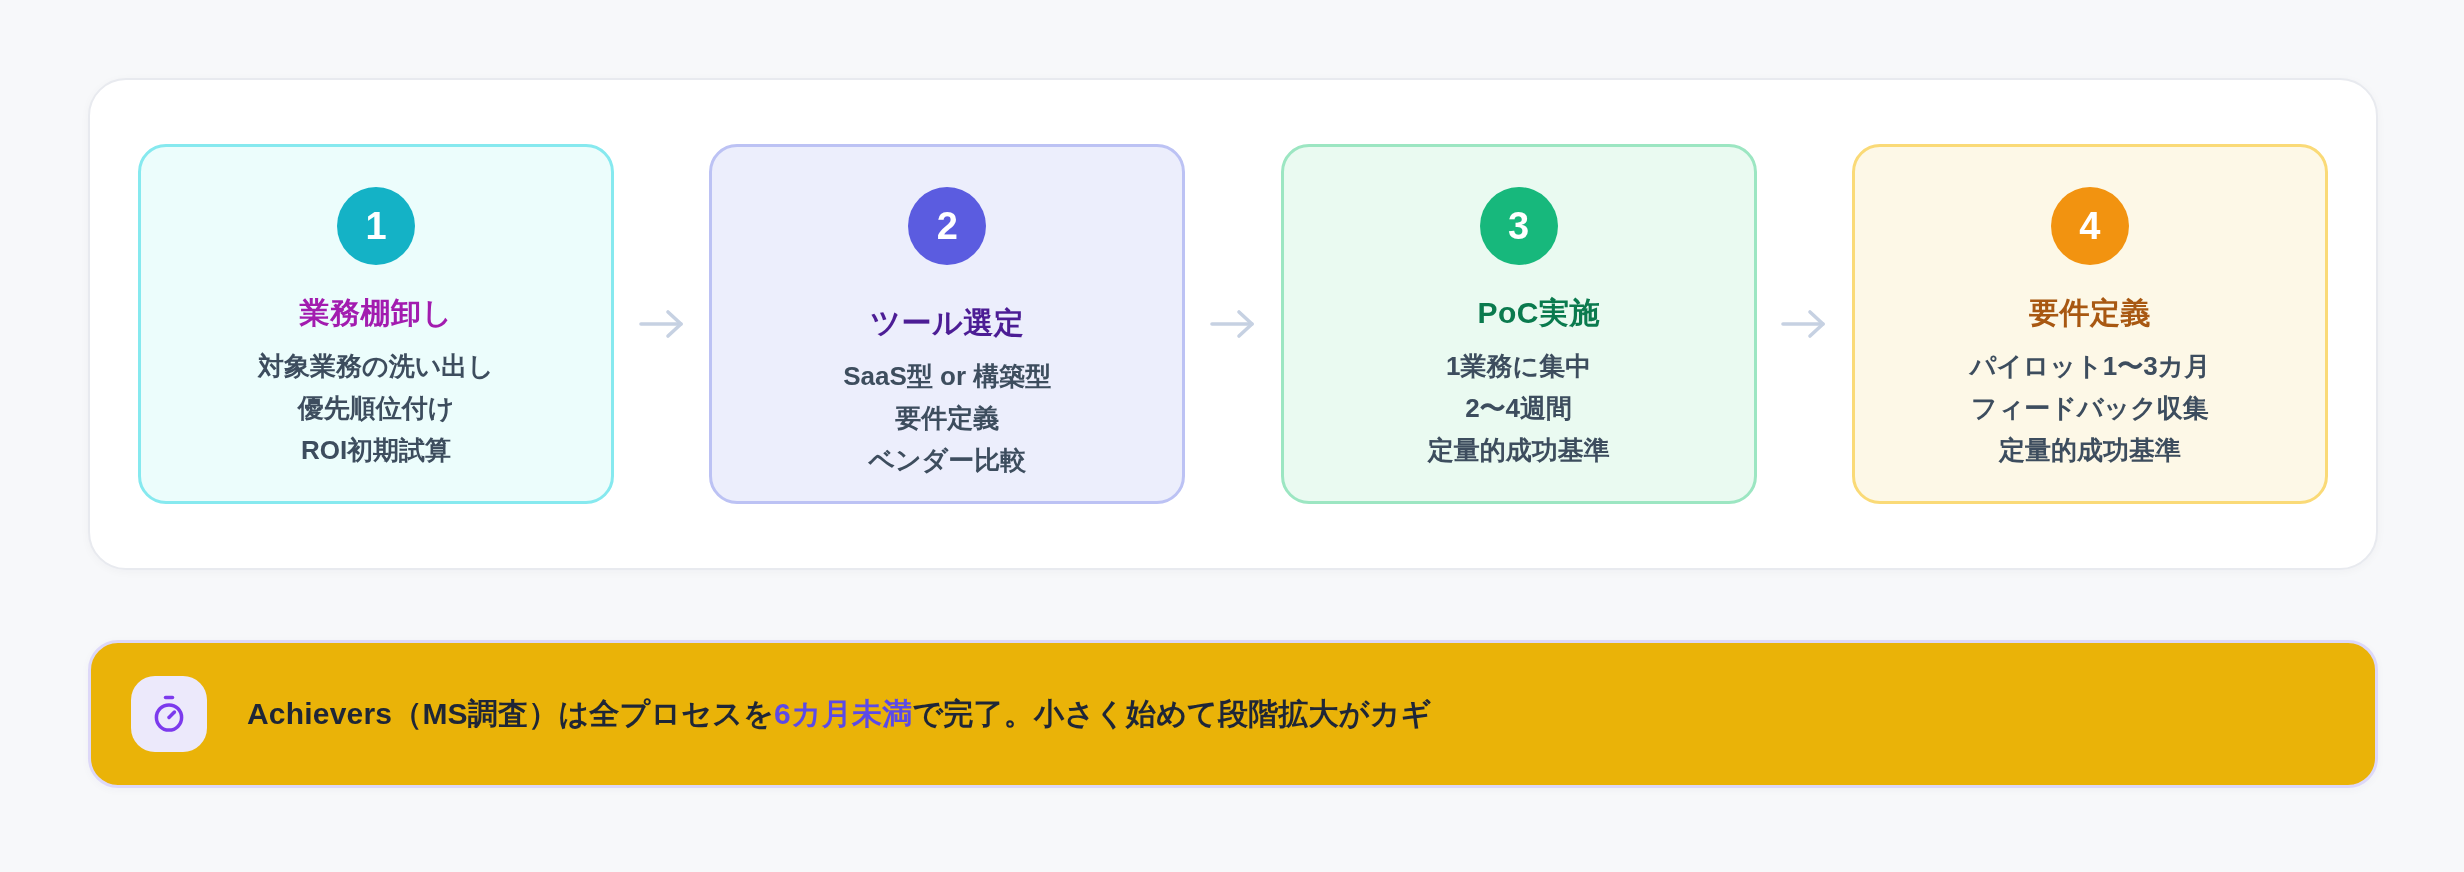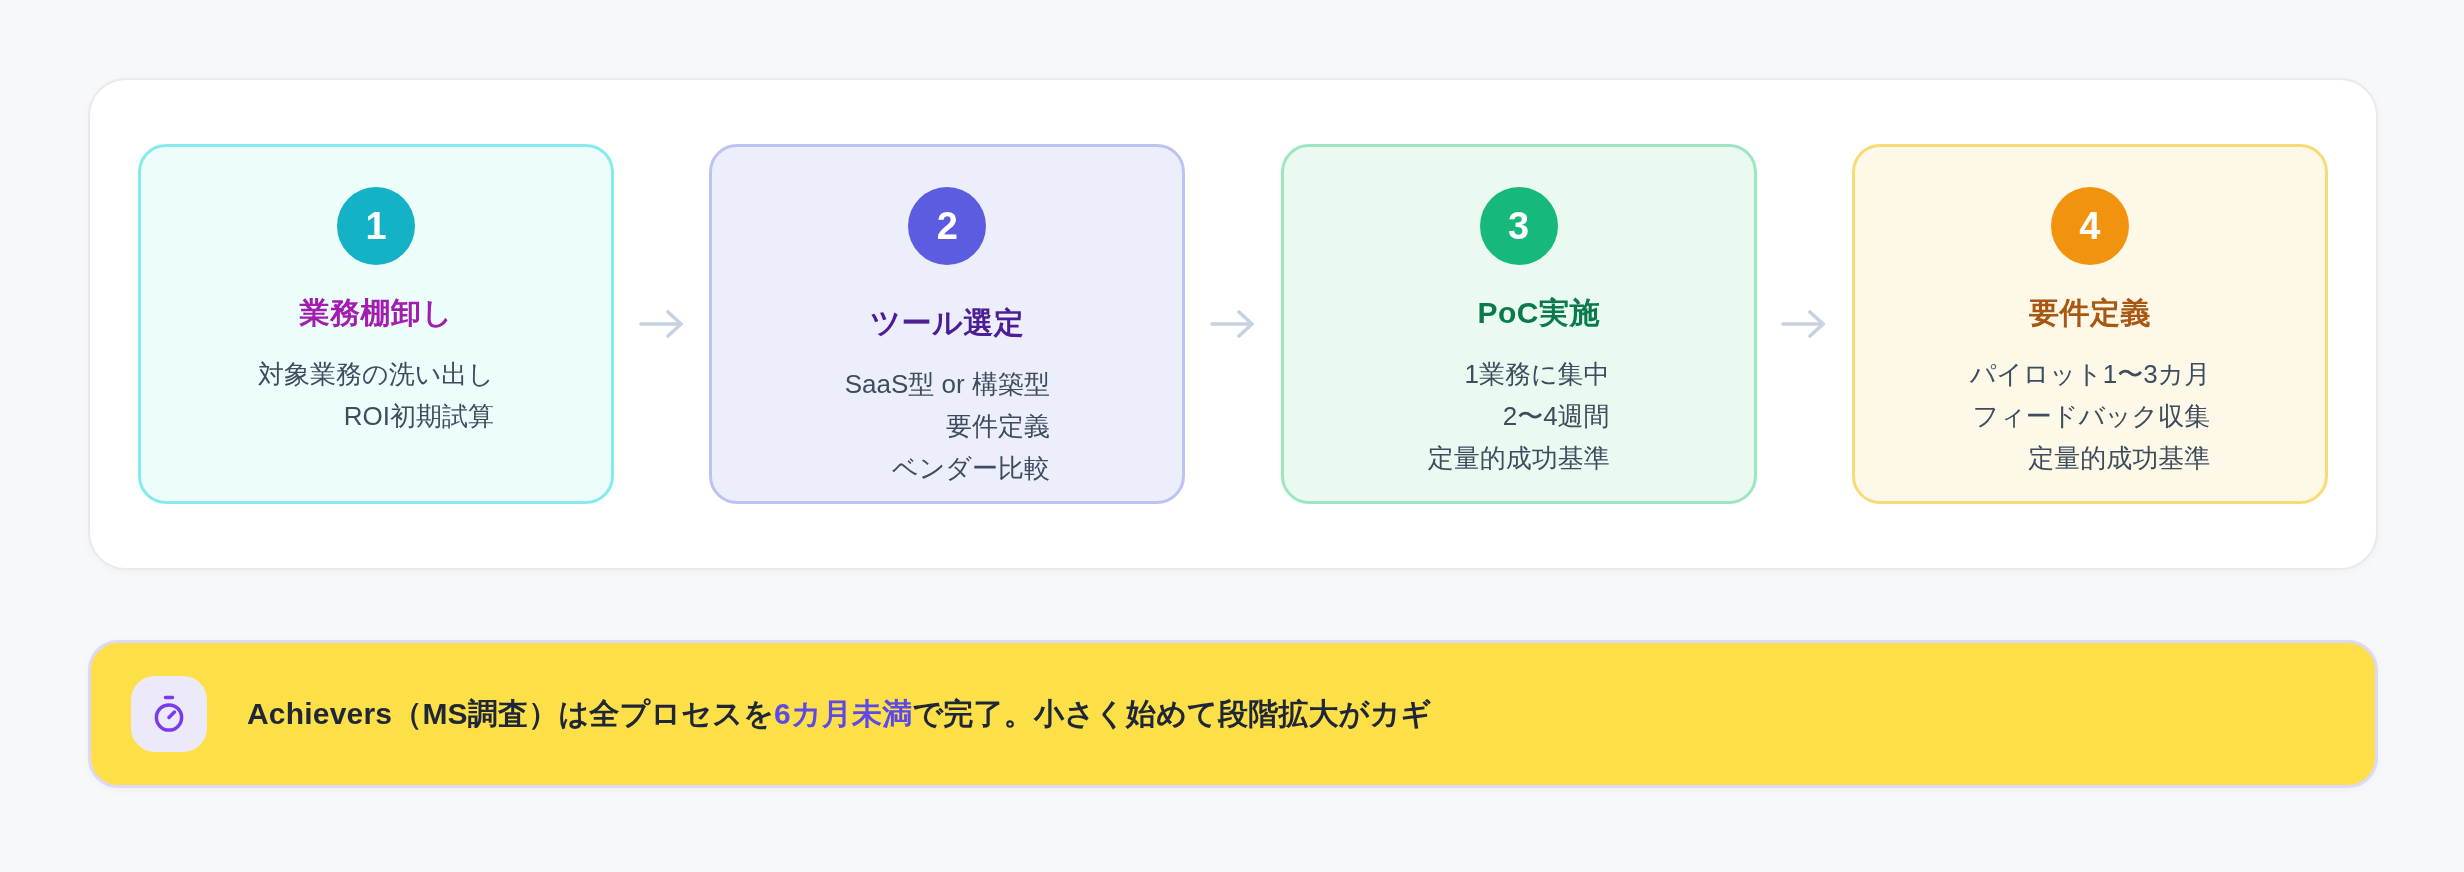--- a/index.html
+++ b/index.html
@@ -65,25 +65,25 @@
 
   .step-title {
     margin-top: 30px;
     font-size: 30px;
     font-weight: bold;
     letter-spacing: 0.5px;
     line-height: 1.2;
   }
 
   .step-lines {
-    margin-top: 22px;
-    text-align: right;
+    margin-top: 14px;
+    text-align: center;
     color: #3d4d5e;
     font-size: 26px;
-    font-weight: normal;
+    font-weight: bold;
     line-height: 1.62;
   }
   .step-lines div { white-space: nowrap; }
 
   
   .card-1 { background: #ecfdfc; border-color: #86e9ef; }
   .card-2 { background: #eceefc; border-color: #bcc2f4; }
   .card-3 { background: #eafaf1; border-color: #9ce6c2; }
   .card-4 { background: #fdf8e7; border-color: #fada77; }
 
@@ -109,21 +109,21 @@
   }
   .arrow svg { display: block; }
 
   
   .note-bar {
     position: absolute;
     left: 88px;
     top: 640px;
     width: 2290px;
     height: 148px;
-    background: #fde047;
+    background: #eab308;
     border: 3px solid #ddd8f8;
     border-radius: 30px;
     display: flex;
     align-items: center;
     padding-left: 40px;
     box-shadow: 0 2px 8px rgba(60,50,120,0.035);
   }
 
   .note-icon-wrap {
     width: 76px;
@@ -152,20 +152,21 @@
 
 <div class="page">
 
   <div class="flow-panel">
 
     <div class="step-card card-1">
       <div class="step-badge badge-1">1</div>
       <div class="step-title title-1">業務棚卸し</div>
       <div class="step-lines">
         <div>対象業務の洗い出し</div>
+        <div>優先順位付け</div>
         <div>ROI初期試算</div>
       </div>
     </div>
 
     <div class="arrow">
       <svg width="46" height="30" viewBox="0 0 46 30" fill="none" stroke="currentColor" stroke-width="3.6" stroke-linecap="round" stroke-linejoin="round">
         <line x1="2" y1="15" x2="42" y2="15"></line>
         <polyline points="29,3 42,15 29,27"></polyline>
       </svg>
     </div>

